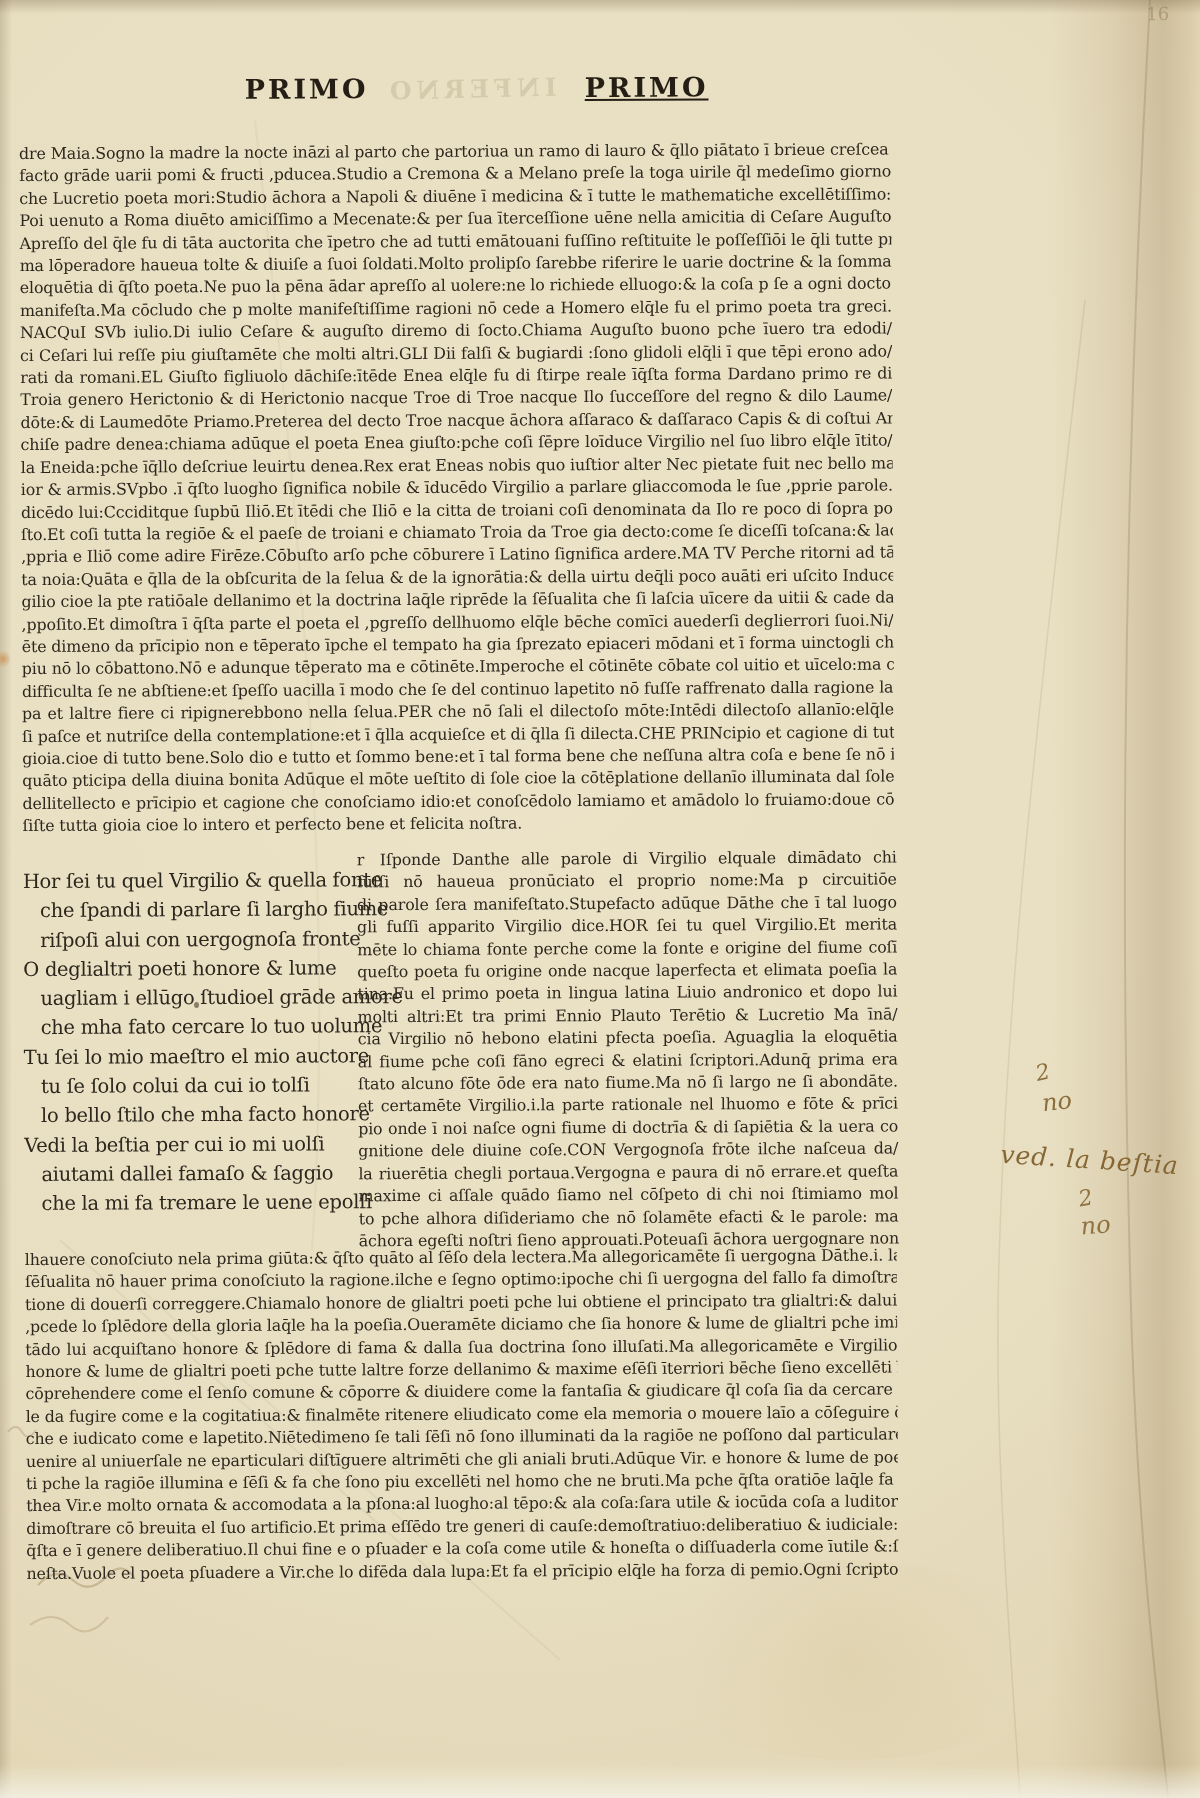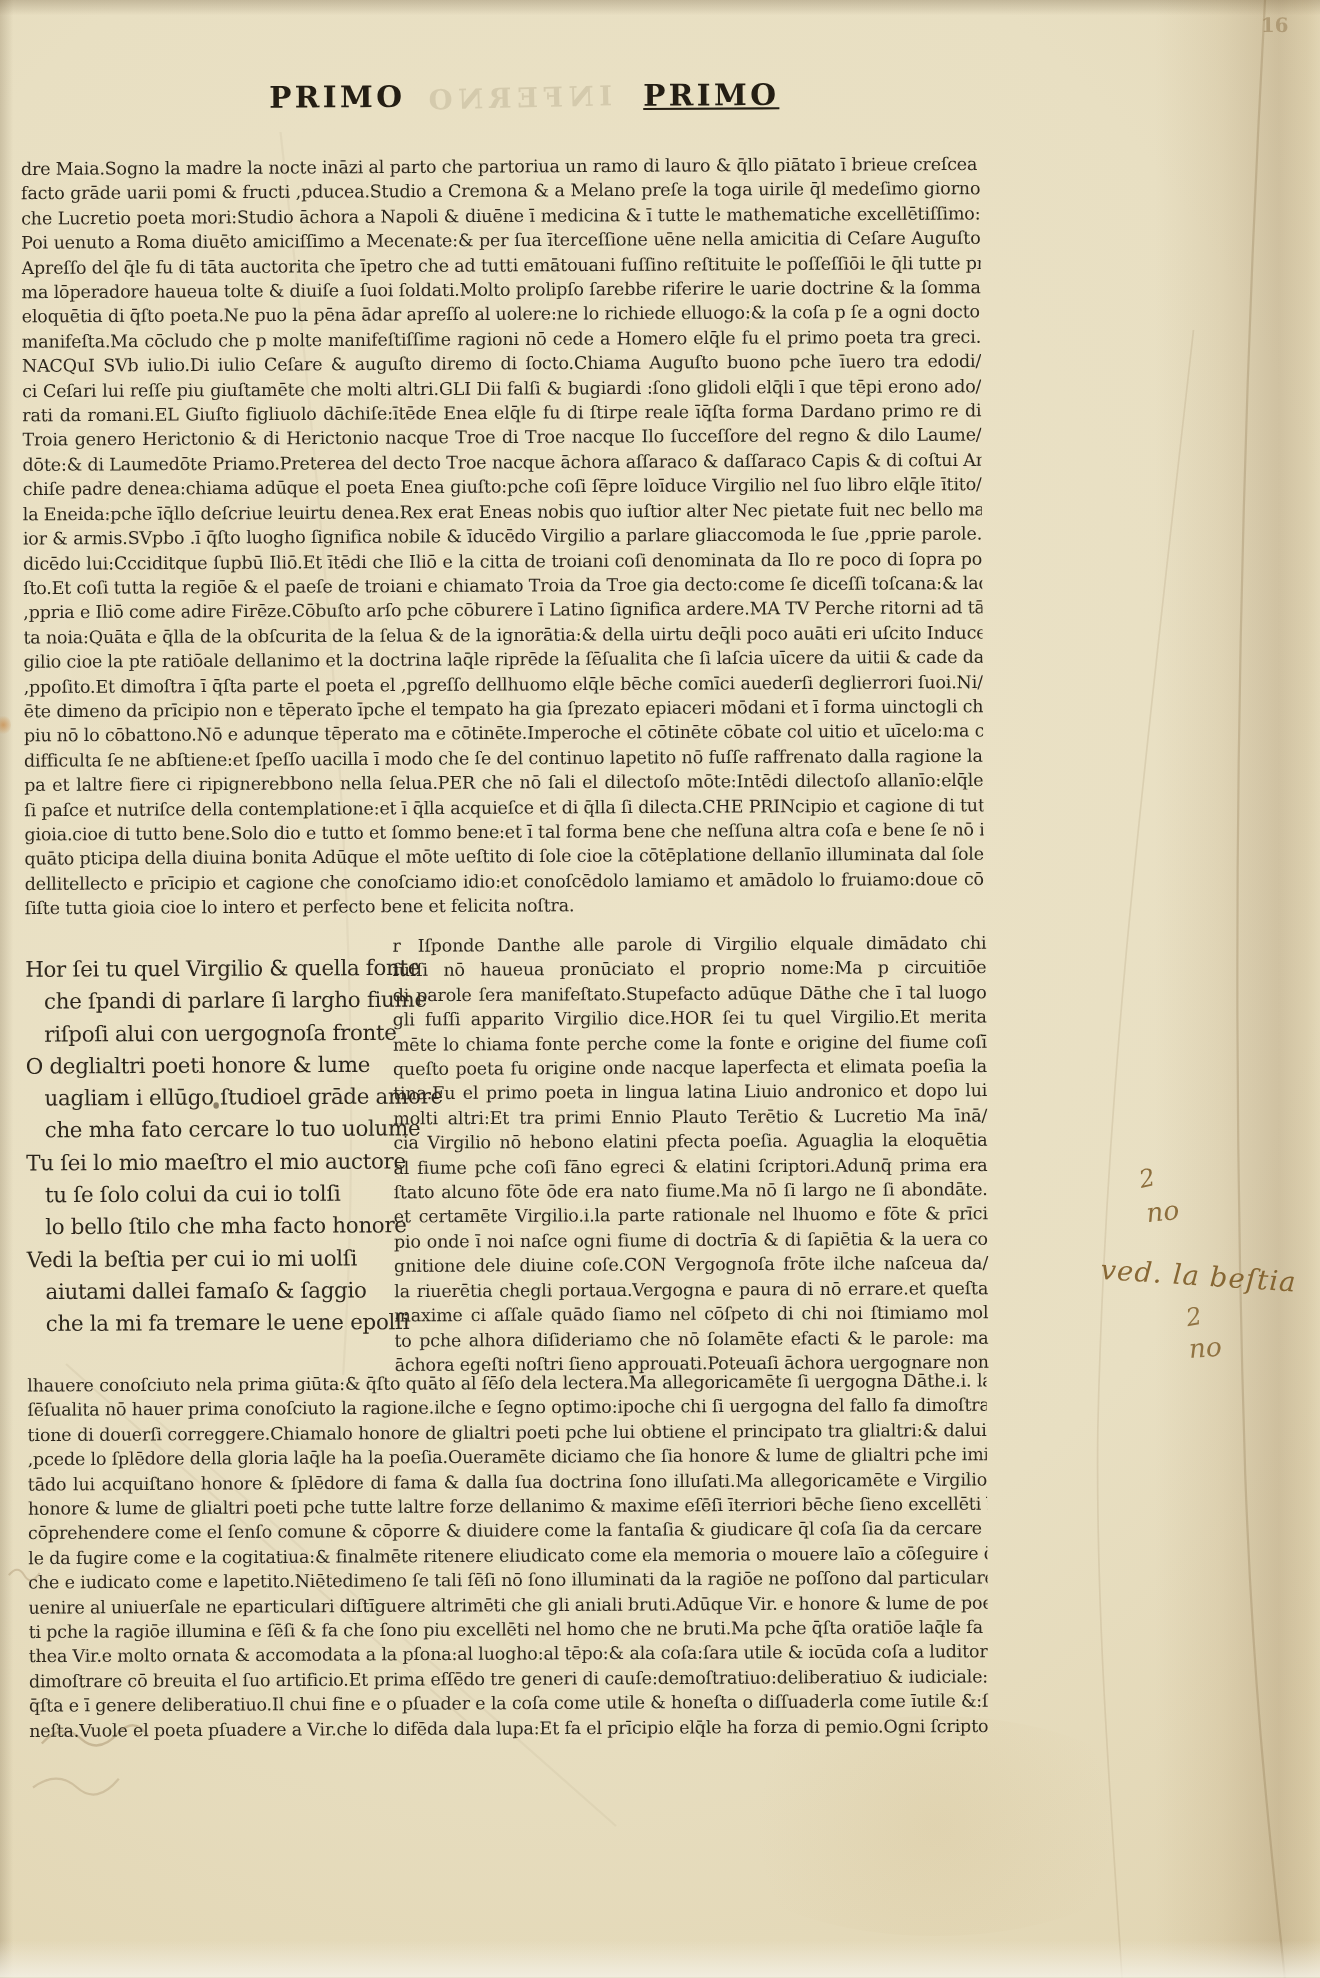--- a/index.html
+++ b/index.html
@@ -26,21 +26,21 @@
     background:rgba(60,45,25,.55);}
 
   .content{position:absolute;inset:0;transform:rotate(-0.3deg);transform-origin:50% 40%;}
 
   .header{position:absolute;top:72px;left:0;width:900px;color:#241e14;
     font-size:27px;letter-spacing:3px;font-weight:bold;}
   .hdr-left{position:absolute;left:248px;top:0;}
   .hdr-right{position:absolute;left:588px;top:0;text-decoration:underline;}
   .ghost{position:absolute;left:388px;top:2px;color:#6b5a3a;opacity:.16;
     transform:scaleX(-1) rotate(1deg);letter-spacing:5px;font-size:25px;}
-  .folio{position:absolute;left:1150px;top:16px;color:#8a6f45;opacity:.45;font-size:18px;font-weight:bold;}
+  .folio{position:absolute;left:1150px;top:6px;color:#8a6f45;opacity:.45;font-size:18px;}
 
   .block{position:absolute;color:#2d261c;}
   .block .line{white-space:nowrap;text-align:justify;text-align-last:justify;}
   .block .line:last-child{text-align-last:left;}
 
   .main{left:22px;top:140px;width:872px;font-size:15.9px;line-height:22.4px;
     letter-spacing:-0.15px;overflow:hidden;}
   .comm{left:356px;top:848px;width:540px;font-size:15.9px;line-height:22.4px;
     letter-spacing:-0.15px;}
   .bottom{left:22px;top:1246px;width:872px;font-size:15.9px;line-height:22.4px;

